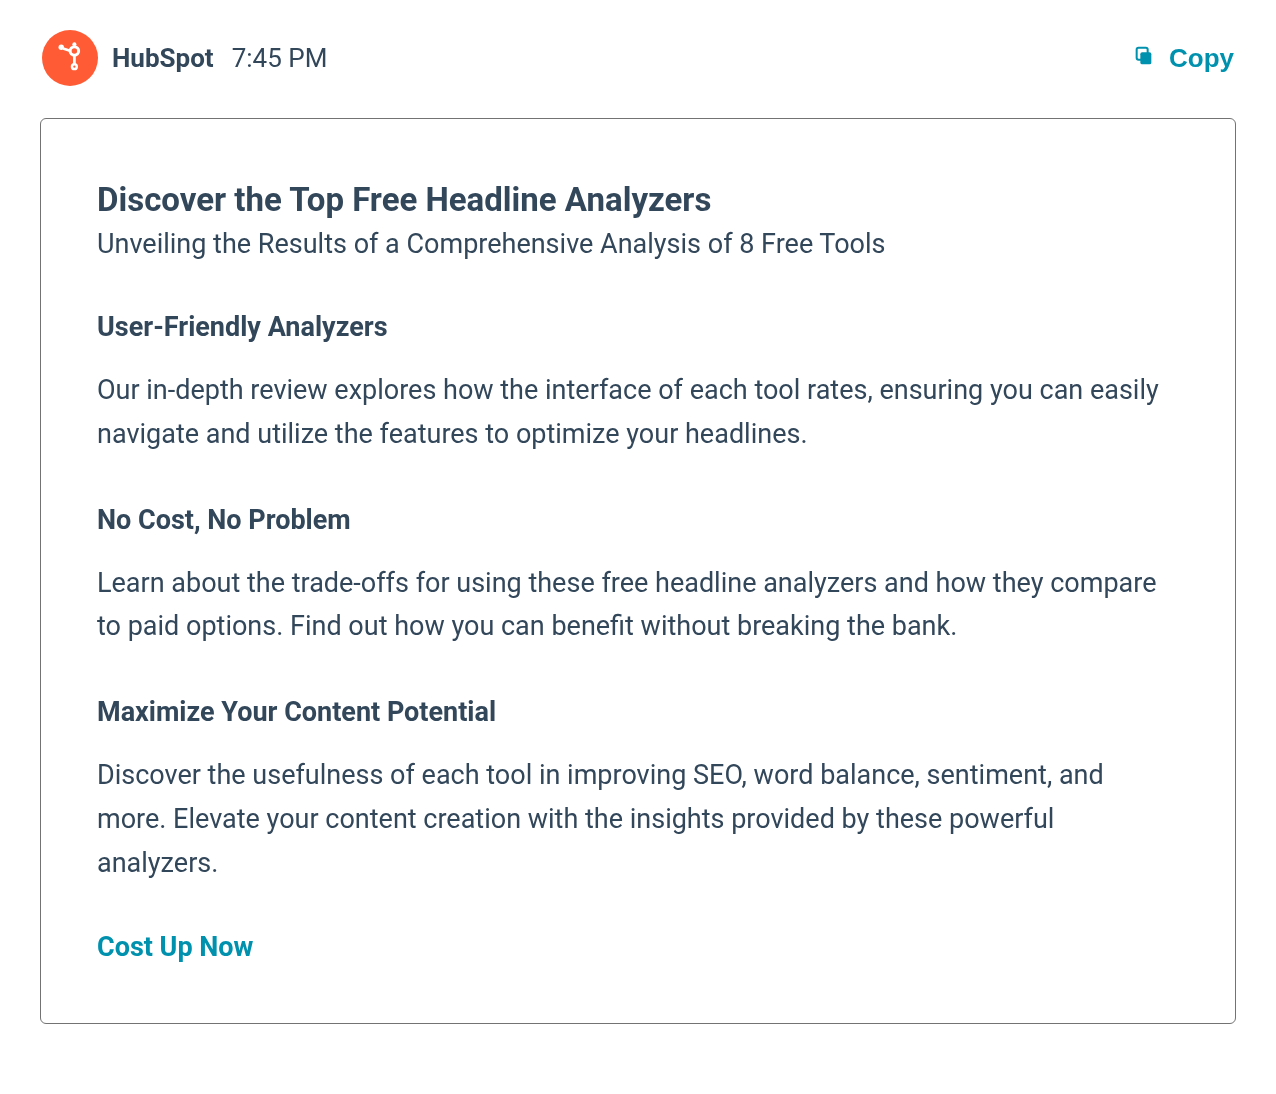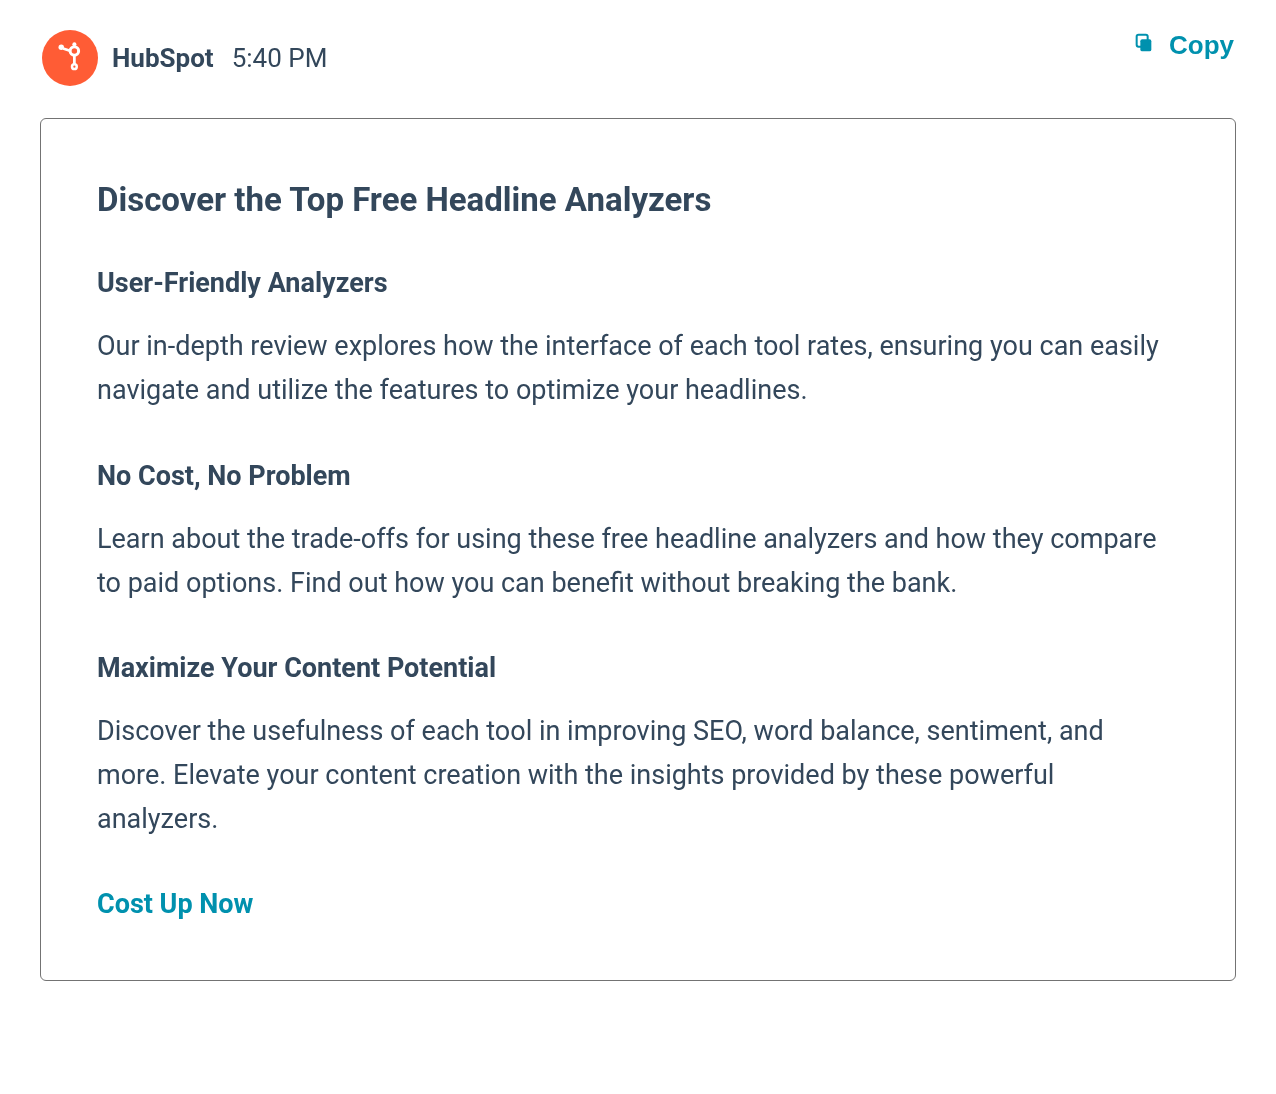--- a/index.html
+++ b/index.html
@@ -8,21 +8,21 @@
       box-sizing: border-box;
     }
     body {
       font-family: -apple-system, BlinkMacSystemFont, "Segoe UI", Roboto, "Helvetica Neue", Arial, sans-serif;
       background: #ffffff;
       width: 1276px;
       padding: 30px 40px;
     }
     .header {
       display: flex;
-      align-items: flex-start;
+      align-items: center;
       justify-content: space-between;
       margin-bottom: 32px;
       padding: 0 2px;
     }
     .header-left {
       display: flex;
       align-items: center;
       gap: 14px;
     }
     .avatar {
@@ -120,35 +120,36 @@
           <circle cx="15.5" cy="8" r="3.4" fill="none" stroke="#ffffff" stroke-width="2.4"></circle>
           <circle cx="15.5" cy="2.5" r="1.6" fill="#ffffff"></circle>
           <circle cx="15.5" cy="20.5" r="1.9" fill="none" stroke="#ffffff" stroke-width="2"></circle>
           <line x1="6.5" y1="6" x2="12.5" y2="8" stroke="#ffffff" stroke-width="2.2"></line>
           <line x1="15.5" y1="4" x2="15.5" y2="5.2" stroke="#ffffff" stroke-width="2.2"></line>
           <line x1="15.5" y1="11.2" x2="15.5" y2="18.8" stroke="#ffffff" stroke-width="2.2"></line>
         </svg>
       </span>
     </div>
     <span class="brand-name">HubSpot</span>
-    <span class="timestamp">5:40 PM</span>
+    <span class="timestamp">7:45 PM</span>
   </div>
   <button class="copy-button">
     <span>
       <svg viewBox="0 0 24 24" fill="none">
         <rect x="8" y="8" width="12" height="13" rx="2" fill="#0091ae"></rect>
         <rect x="4" y="3" width="12" height="13" rx="2" fill="none" stroke="#0091ae" stroke-width="2.2"></rect>
       </svg>
     </span>
     <span>Copy</span>
   </button>
 </div>
 
 <div class="card">
   <h1 class="card-title">Discover the Top Free Headline Analyzers</h1>
+  <p class="card-subtitle">Unveiling the Results of a Comprehensive Analysis of 8 Free Tools</p>
 
   <div class="section">
     <h2 class="section-heading">User-Friendly Analyzers</h2>
     <p class="section-body">Our in-depth review explores how the interface of each tool rates, ensuring you can easily navigate and utilize the features to optimize your headlines.</p>
   </div>
 
   <div class="section">
     <h2 class="section-heading">No Cost, No Problem</h2>
     <p class="section-body">Learn about the trade-offs for using these free headline analyzers and how they compare to paid options. Find out how you can benefit without breaking the bank.</p>
   </div>

